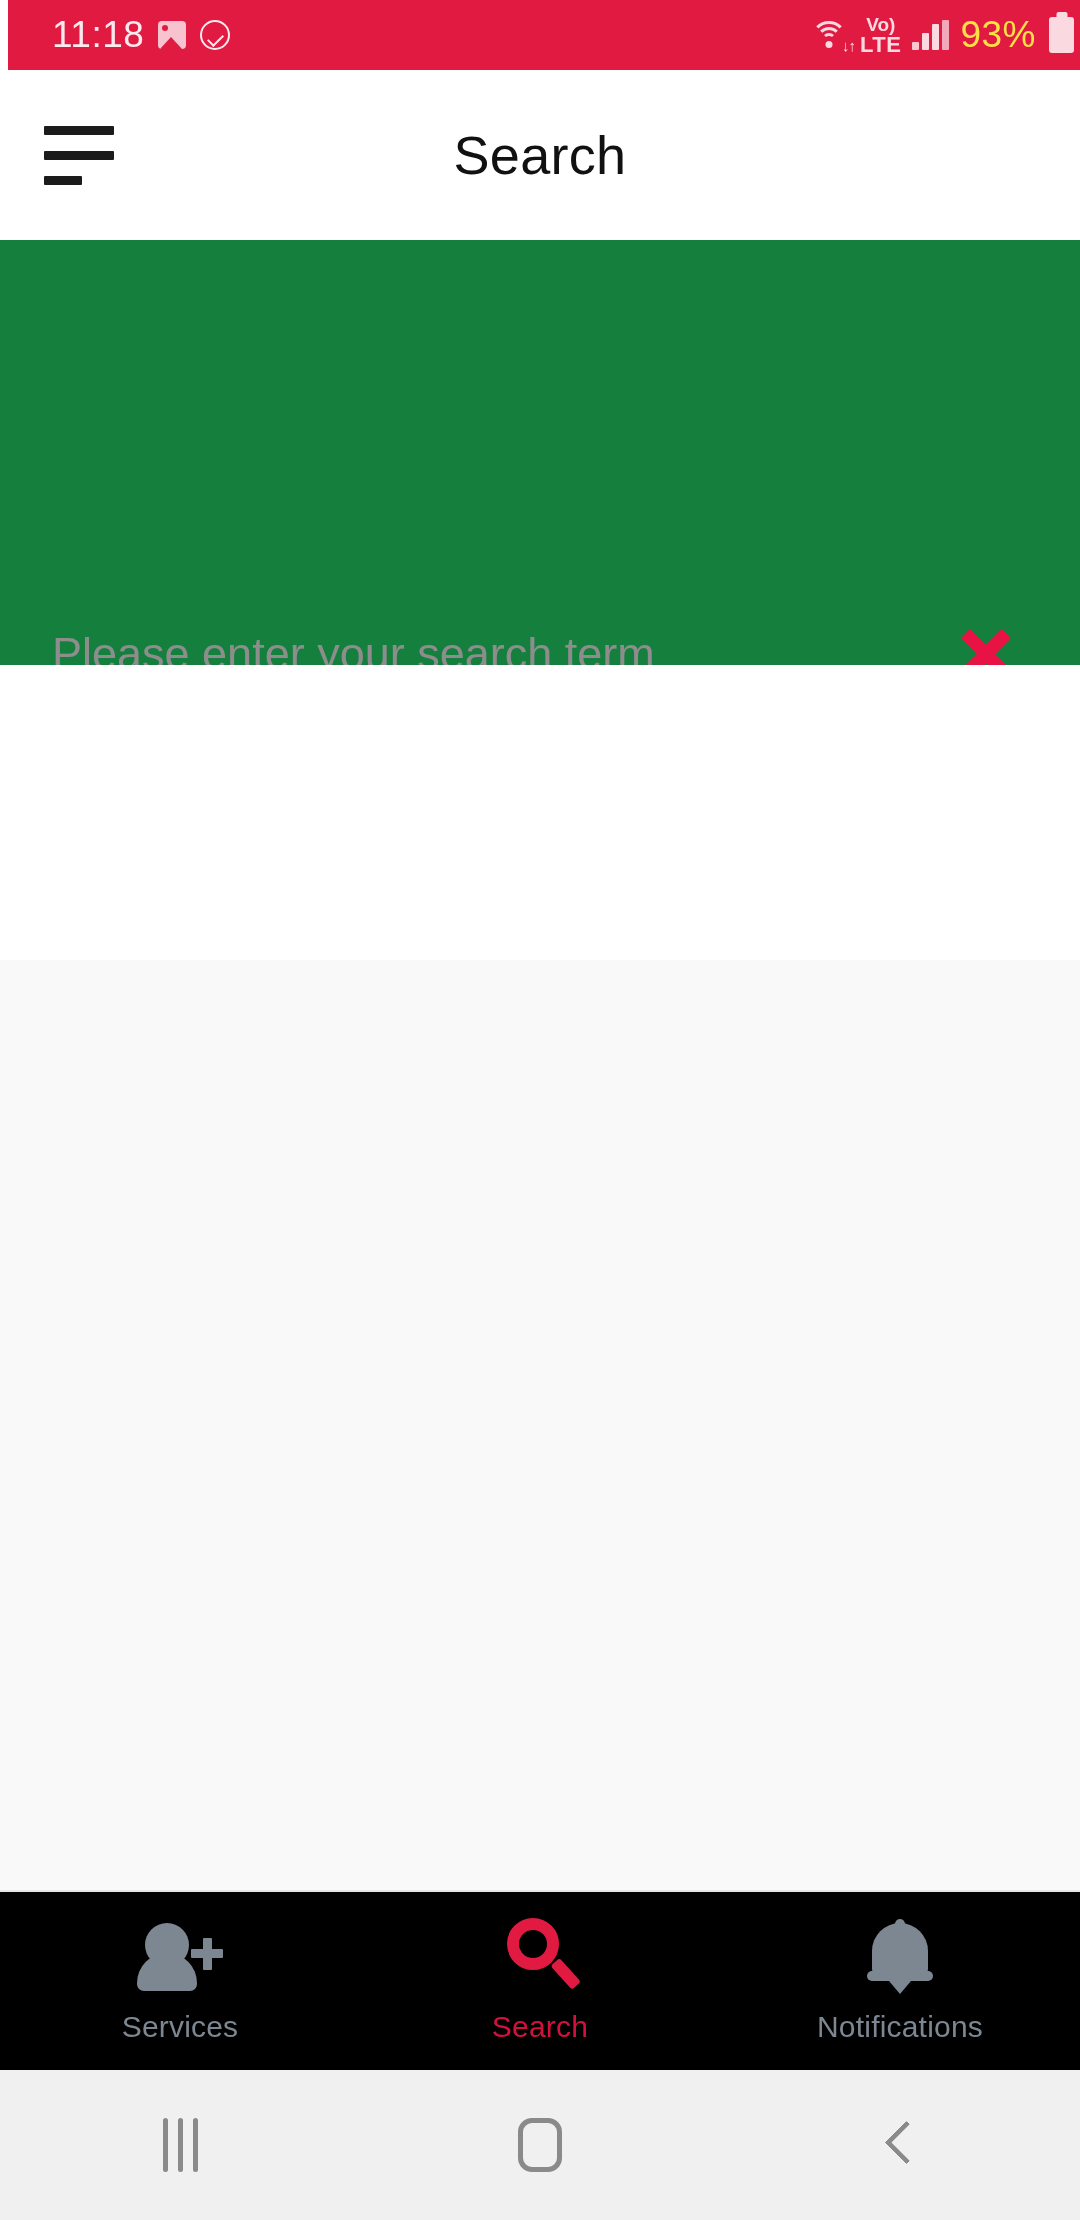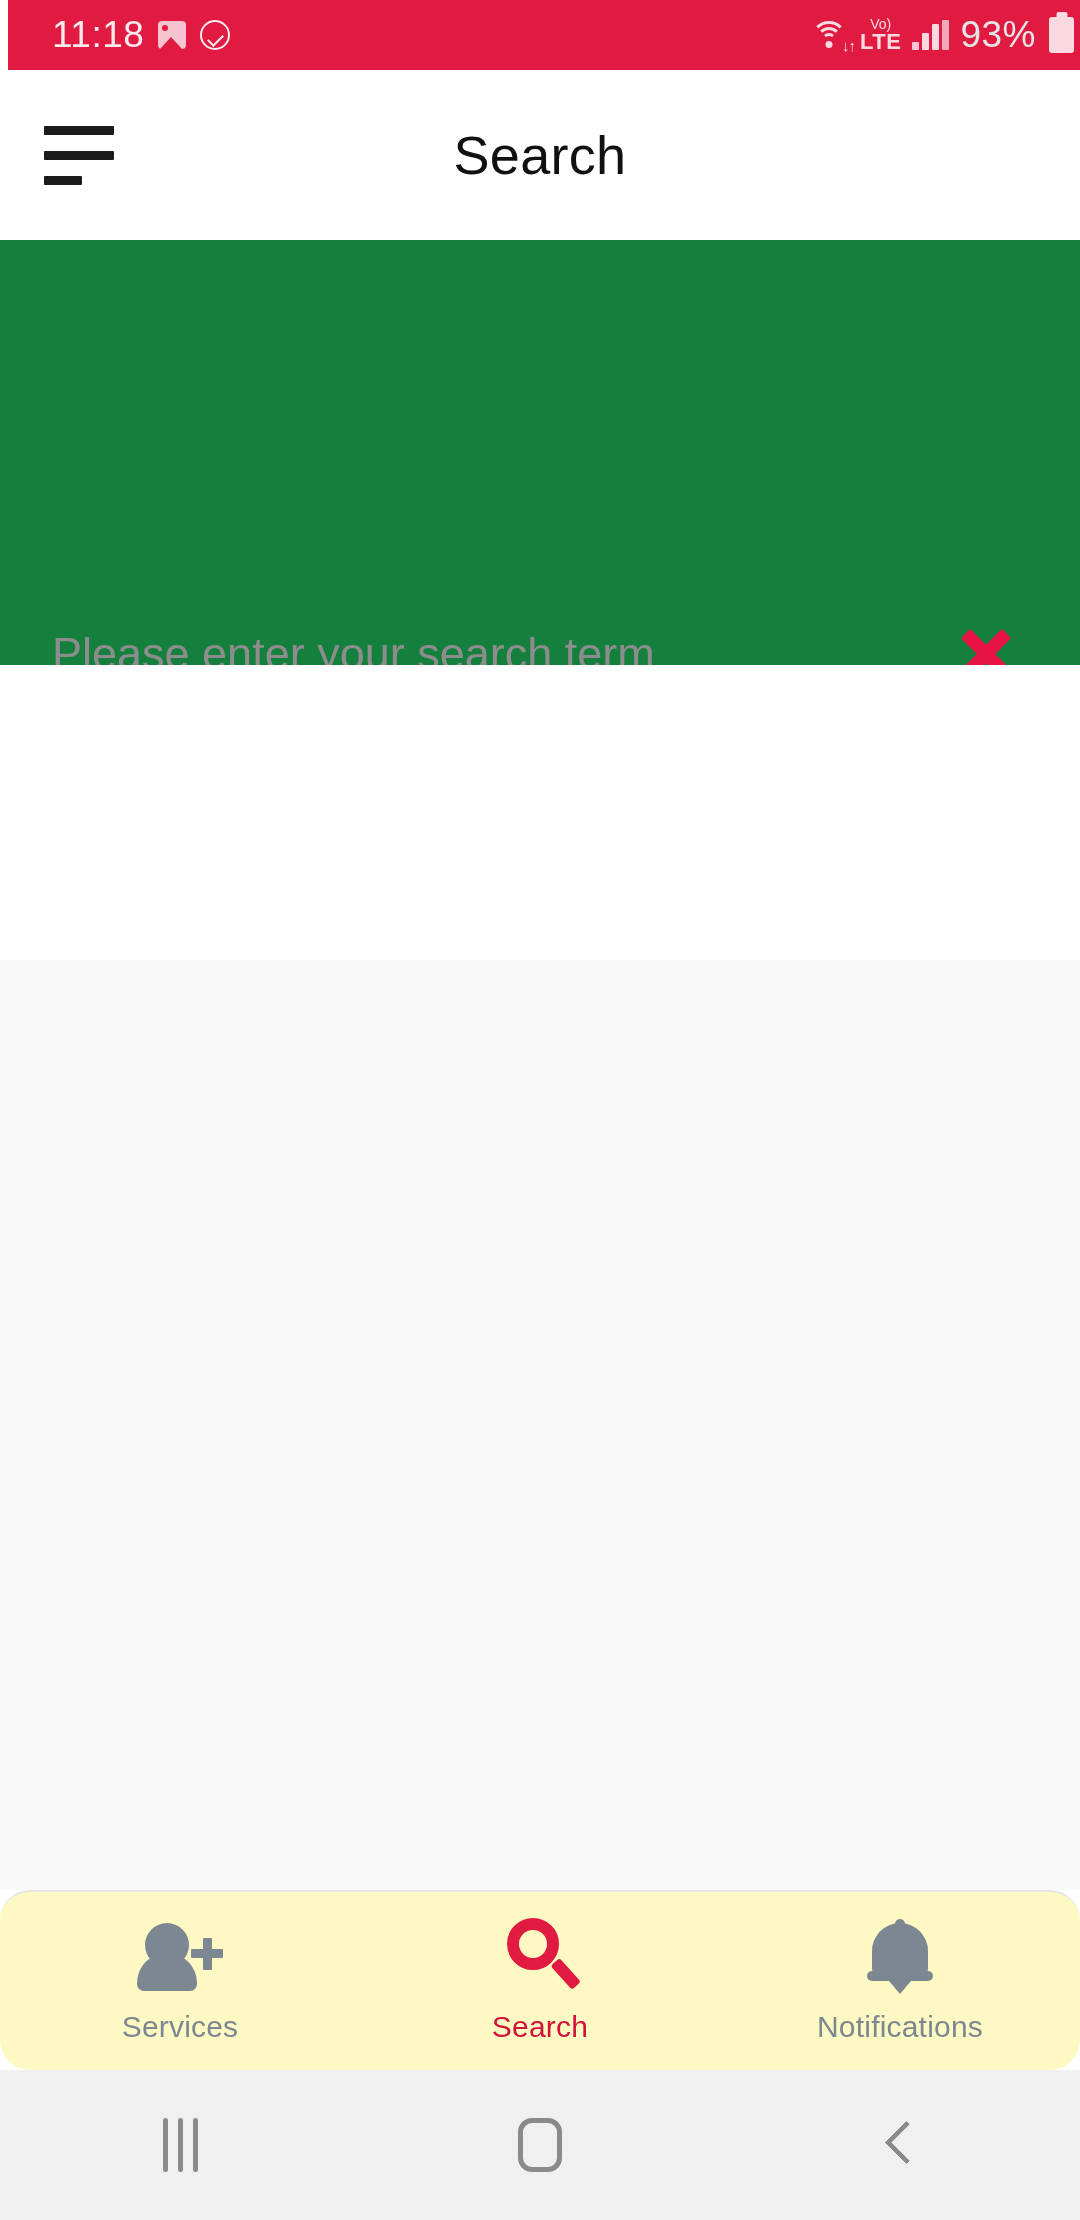--- a/index.html
+++ b/index.html
@@ -42,32 +42,32 @@
   .ic-wifi i { position:absolute; left:50%; transform:translateX(-50%); border:3px solid #fbd9e1;
      border-bottom-color:transparent; border-left-color:transparent; border-right-color:transparent; border-radius:50%; }
   .ic-wifi i:nth-child(1){ width:36px; height:36px; top:2px; }
   .ic-wifi i:nth-child(2){ width:25px; height:25px; top:8px; }
   .ic-wifi i:nth-child(3){ width:14px; height:14px; top:14px; }
   .ic-wifi b { position:absolute; left:50%; top:22px; transform:translateX(-50%); width:7px; height:7px; border-radius:50%; background:#fbd9e1; }
   .wifi-arrows { position:absolute; right:-6px; bottom:-2px; font-size:15px; line-height:1; color:#fbd9e1; letter-spacing:-1px; }
 
   
   .ic-volte { display:flex; flex-direction:column; align-items:center; line-height:1.0; color:#fbd9e1; }
-  .ic-volte .v1 { font-size:14px; font-weight:400; }
+  .ic-volte .v1 { font-size:19px; font-weight:700; }
   .ic-volte .v2 { font-size:22px; font-weight:700; letter-spacing:0.5px; }
 
   
   .ic-signal { display:flex; align-items:flex-end; gap:3px; height:30px; }
   .ic-signal span { width:7px; background:#fbd9e1; border-radius:1px; }
   .ic-signal span:nth-child(1){ height:8px; background:#f9c6d2; }
   .ic-signal span:nth-child(2){ height:17px; }
   .ic-signal span:nth-child(3){ height:26px; }
   .ic-signal span:nth-child(4){ height:30px; background:#f2a9ba; }
 
-  .sb-batt-text { font-size:37px; color:#e5e5e5; letter-spacing:0.5px; }
+  .sb-batt-text { font-size:37px; color:#fde047; letter-spacing:0.5px; }
   .ic-battery { width:25px; height:36px; background:#fbd9e1; border-radius:3px; position:relative; margin-left:2px; }
   .ic-battery::before { content:""; position:absolute; left:50%; transform:translateX(-50%); top:-5px; width:11px; height:5px; background:#fbd9e1; border-radius:2px 2px 0 0; }
 
   
   .appbar {
     position:absolute; left:0; top:70px; width:1080px; height:170px;
     background:#ffffff; display:flex; align-items:center;
   }
   .hamburger { position:absolute; left:44px; top:50%; transform:translateY(-50%);
      width:70px; height:60px; display:flex; flex-direction:column; justify-content:center; gap:16px; cursor:pointer; }
@@ -104,22 +104,22 @@
     position:absolute; left:0; top:502px; width:1080px; height:9px; background:#E01A41;
   }
 
   
   .white-pane { position:absolute; left:0; top:665px; width:1080px; height:295px; background:#ffffff; }
   .results-pane { position:absolute; left:0; top:960px; width:1080px; height:930px; background:#f9f9f9; }
 
   
   .tabbar {
     position:absolute; left:0; top:1890px; width:1080px; height:180px;
-    background:#fef9c3; border-top:2px solid #e6e6e6;
-    display:flex; align-items:center;border-radius:30px;
+    background:#000000; border-top:2px solid #e6e6e6;
+    display:flex; align-items:center;
   }
   .tab { flex:1; height:100%; display:flex; flex-direction:column; align-items:center; justify-content:center; gap:14px; cursor:pointer; }
   .tab-ico { height:78px; display:flex; align-items:center; justify-content:center; }
   .tab-label { font-size:30px; color:#7c8792; letter-spacing:0.2px; }
   .tab.active .tab-label { color:#D4113C; }
 
   
   .ic-person { position:relative; width:86px; height:68px; }
   .ic-person .head { position:absolute; left:8px; top:0; width:44px; height:44px; border-radius:50%; background:#7c8792; }
   .ic-person .body { position:absolute; left:0; bottom:0; width:60px; height:38px; border-radius:30px 30px 7px 7px; background:#7c8792; }

